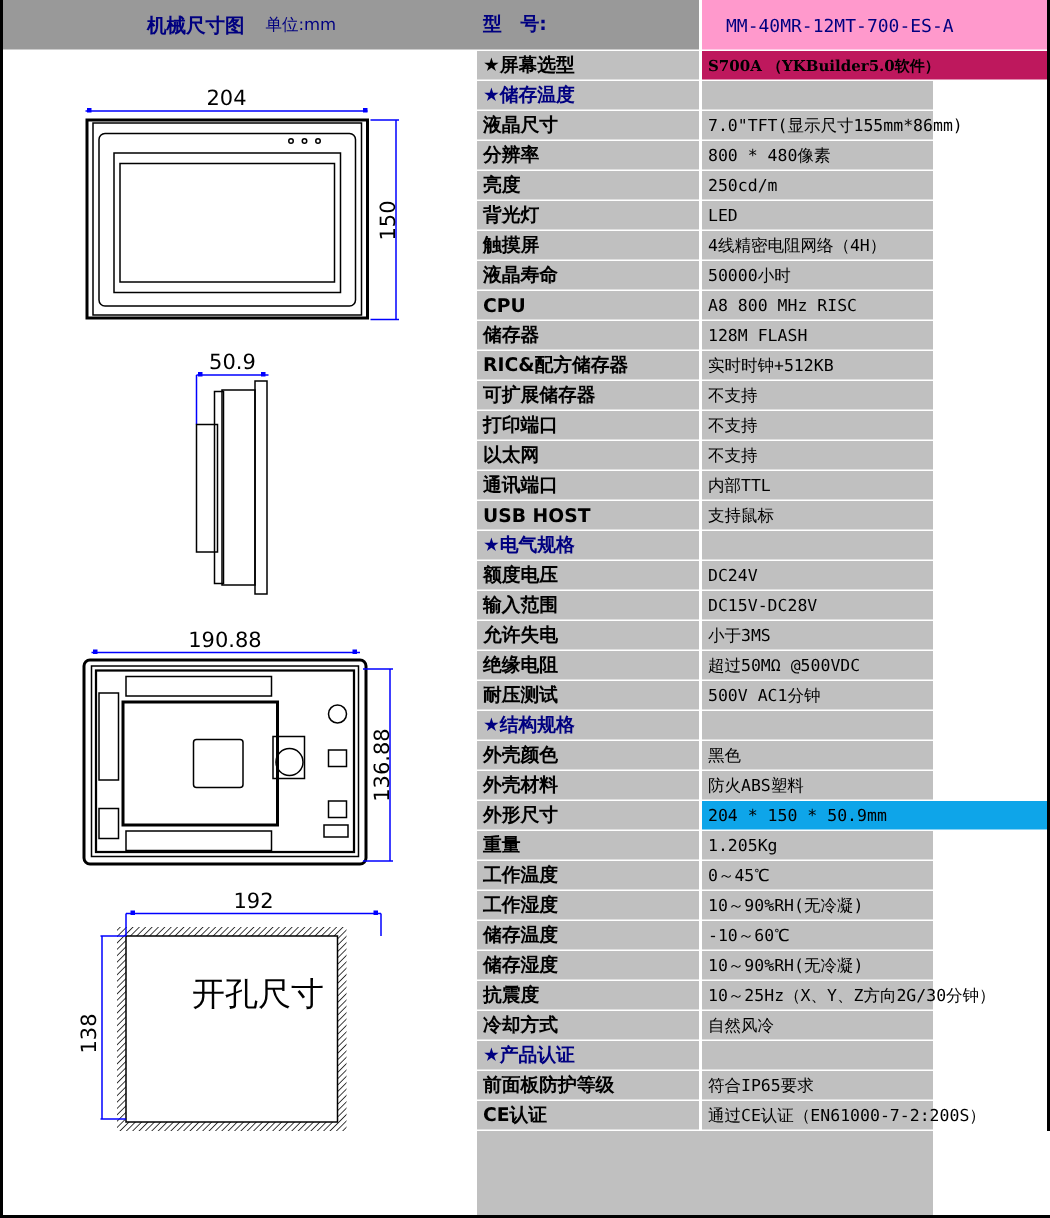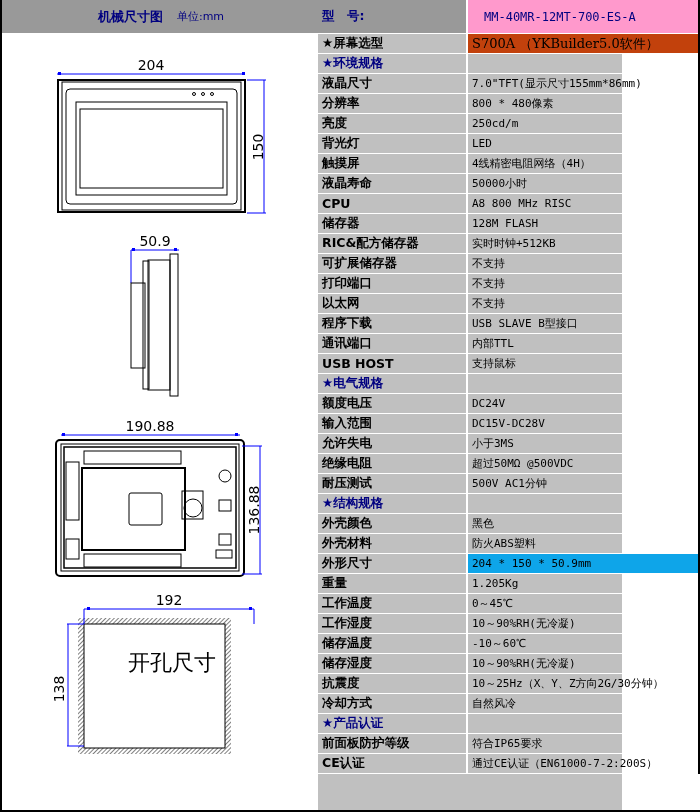--- a/index.html
+++ b/index.html
@@ -10,21 +10,21 @@
   .left-header .u{font-size:11px;}
   .right{position:absolute;left:318px;top:0;width:304px;height:812px;background:#c0c0c0;}
   table{border-collapse:collapse;width:382px;table-layout:fixed;}
   td{height:19px;padding:0 0 0 4px;border-bottom:1px solid #fff;border-right:2px solid #fff;font-size:12px;color:#000;white-space:nowrap;overflow:hidden;}
   td.lab{width:144px;font-weight:bold;font-size:12.5px;}
   td.val{font-family:"DejaVu Sans Mono","Liberation Mono",monospace;font-size:11px;border-right:2px solid #000;}
   tr.hdr td{height:33px;}
   tr.hdr td.lab{background:#999999;color:#000080;font-weight:bold;}
   tr.hdr td.val{background:#ff99cc;color:#000080;font-size:12px;padding-left:16px;}
   tr.sec td.lab{color:#000080;}
-  td.yellow{background:#c2410c;font-weight:normal;font-family:"DejaVu Serif","Liberation Serif",serif;font-size:13px;}
+  td.yellow{background:#be185d;font-weight:bold;font-family:"DejaVu Serif","Liberation Serif",serif;font-size:10px;}
   td.peach{background:#0ea5e9;}
   svg text{font-family:"DejaVu Sans","Liberation Sans",sans-serif;}
 </style>
 </head>
 <body>
 
 <div class="left">
   <div class="left-header">
     <span class="t">机械尺寸图</span>
     <span class="u">单位:mm</span>
@@ -119,21 +119,21 @@
       <td class="lab">型　号:</td>
       <td class="val">MM-40MR-12MT-700-ES-A</td>
     </tr>
     </tbody>
       <tbody id="rows">
         <tr>
           <td class="lab">★屏幕选型</td>
           <td class="val yellow">S700A （YKBuilder5.0软件）</td>
         </tr>
         <tr class="sec">
-          <td class="lab">★环境规格</td>
+          <td class="lab">★储存温度</td>
           <td class="val"></td>
         </tr>
         <tr>
           <td class="lab">液晶尺寸</td>
           <td class="val">7.0"TFT(显示尺寸155mm*86mm)</td>
         </tr>
         <tr>
           <td class="lab">分辨率</td>
           <td class="val">800 * 480像素</td>
         </tr>
@@ -169,24 +169,20 @@
           <td class="lab">可扩展储存器</td>
           <td class="val">不支持</td>
         </tr>
         <tr>
           <td class="lab">打印端口</td>
           <td class="val">不支持</td>
         </tr>
         <tr>
           <td class="lab">以太网</td>
           <td class="val">不支持</td>
-        </tr>
-        <tr>
-          <td class="lab">程序下载</td>
-          <td class="val">USB SLAVE B型接口</td>
         </tr>
         <tr>
           <td class="lab">通讯端口</td>
           <td class="val">内部TTL</td>
         </tr>
         <tr>
           <td class="lab">USB HOST</td>
           <td class="val">支持鼠标</td>
         </tr>
         <tr class="sec">

